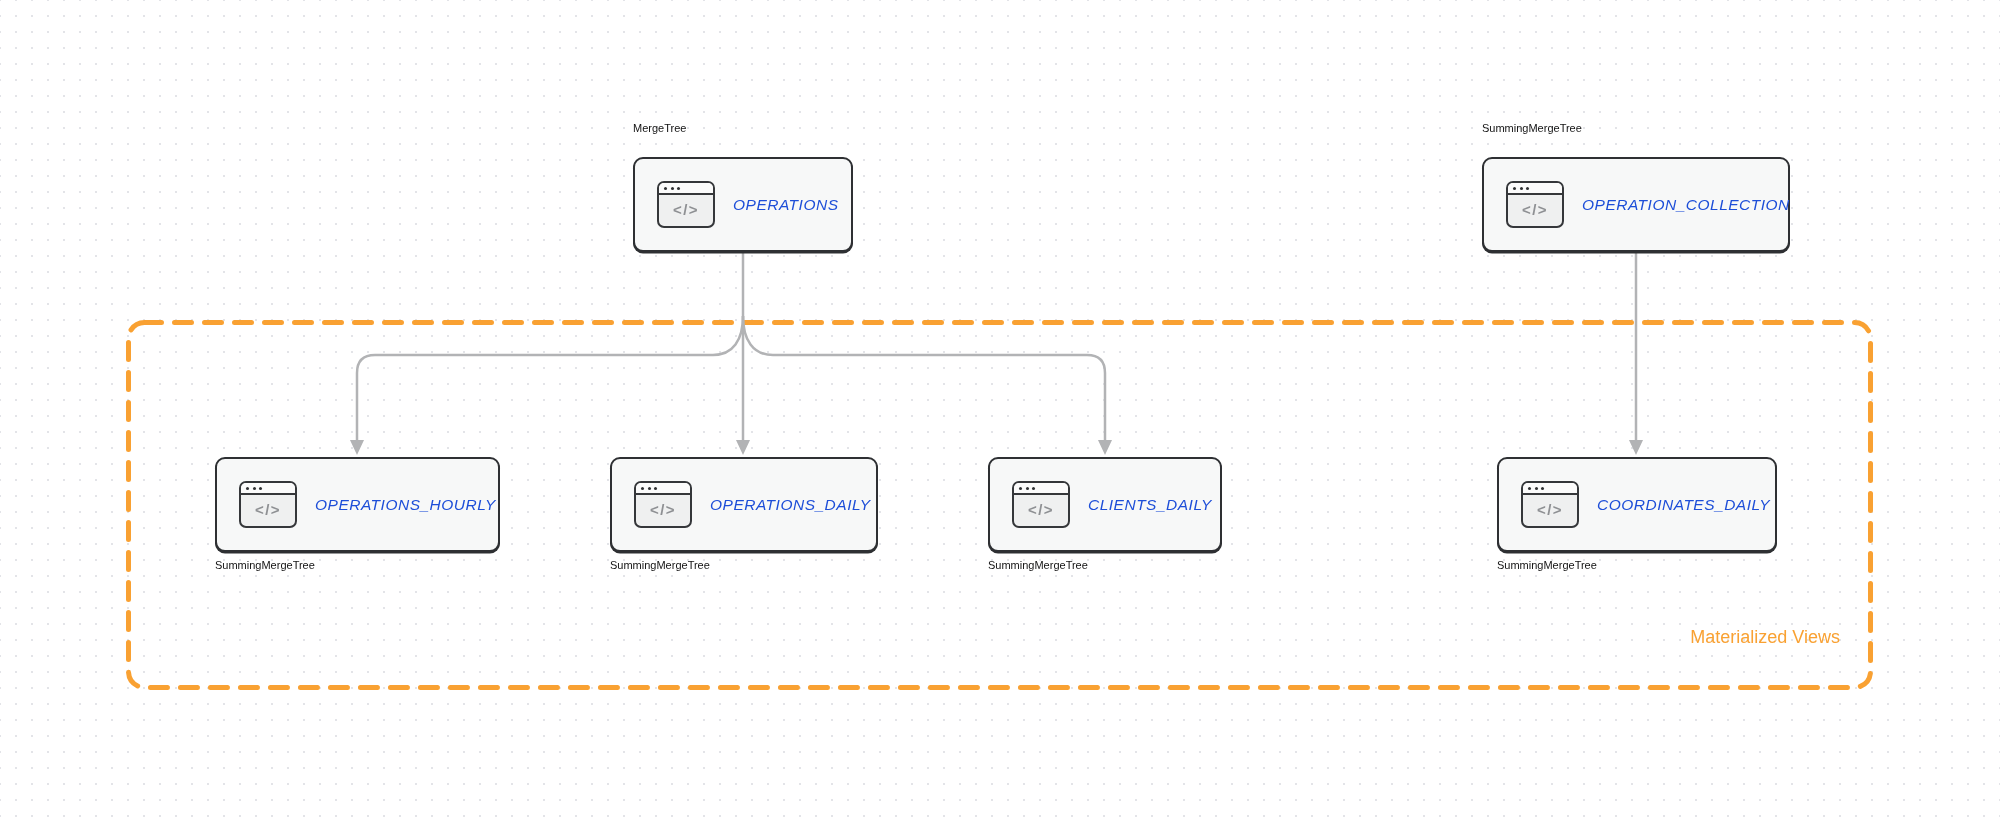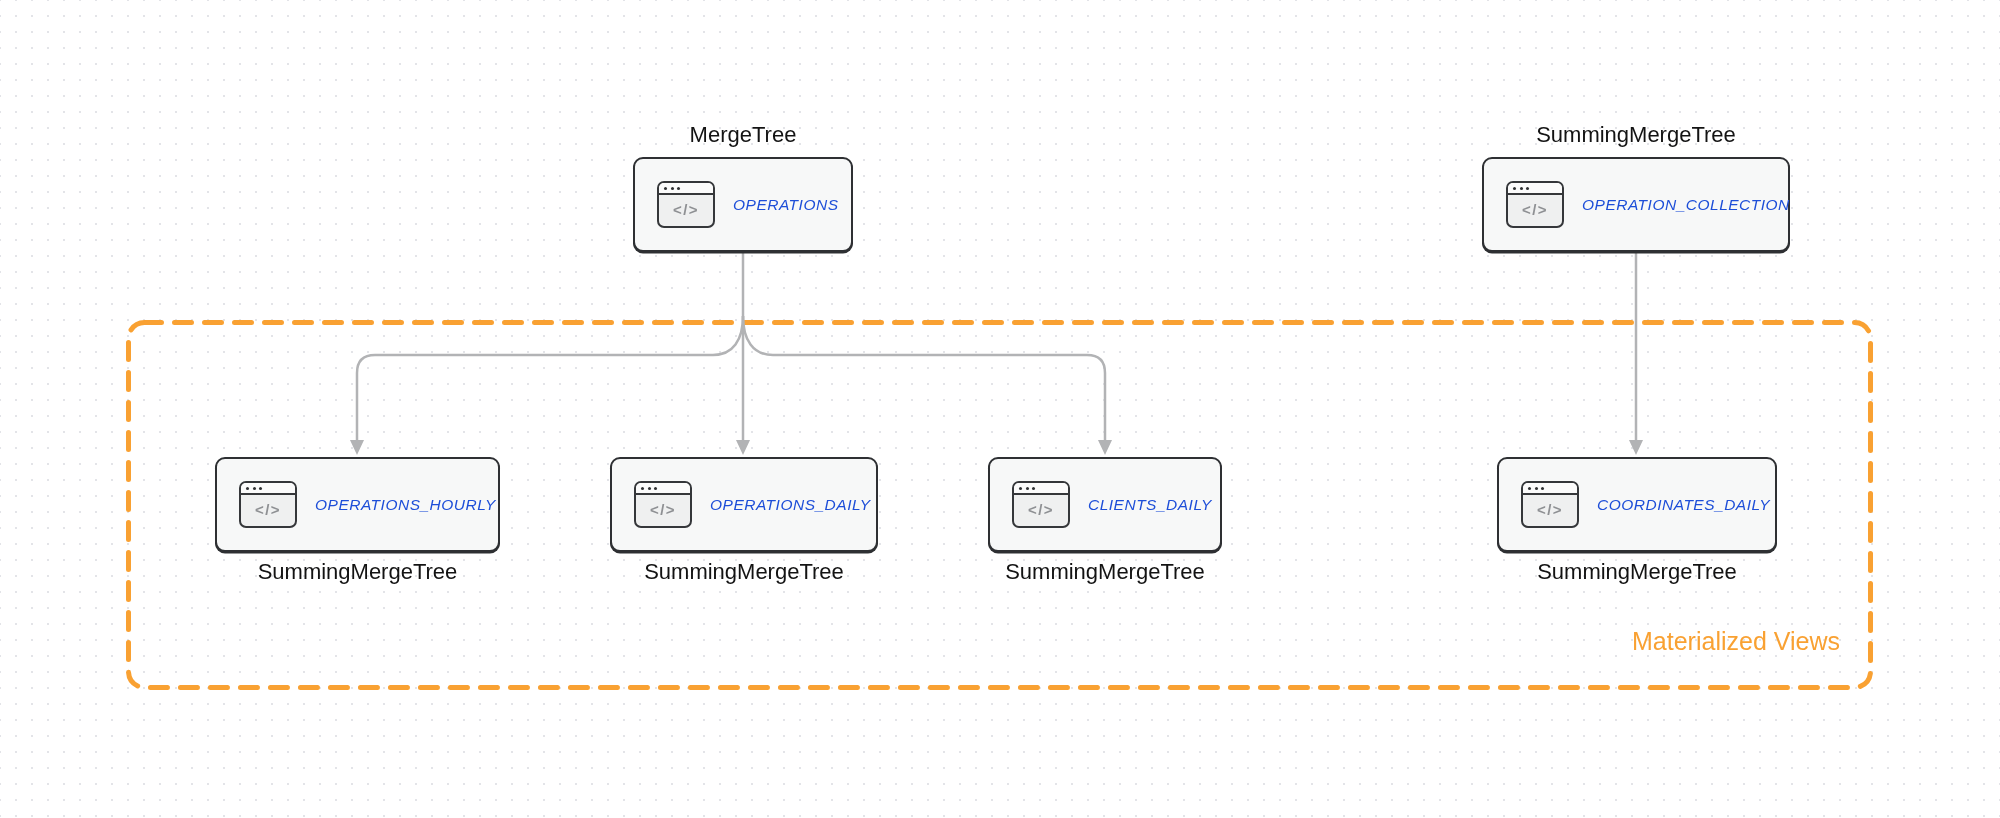--- a/index.html
+++ b/index.html
@@ -82,40 +82,39 @@
     justify-content: center;
     color: #8e9093;
     font-weight: 700;
     font-size: 15px;
     letter-spacing: 1.5px;
   }
 
   
   .engine-label {
     position: absolute;
-    text-align: center;
-    font-size: 22px;
+    font-size: 11px;
     color: #131313;
     white-space: nowrap;
   }
   #engine-operations           { left: 633px;  top: 122px; width: 220px; }
   #engine-operation-collection { left: 1482px; top: 122px; width: 308px; }
   #engine-operations-hourly    { left: 215px;  top: 559px; width: 285px; }
   #engine-operations-daily     { left: 610px;  top: 559px; width: 268px; }
   #engine-clients-daily        { left: 988px;  top: 559px; width: 234px; }
   #engine-coordinates-daily    { left: 1497px; top: 559px; width: 280px; }
 
   
   .group-label {
     position: absolute;
     left: 1530px;
     top: 627px;
     width: 310px;
     text-align: right;
-    font-size: 25px;
+    font-size: 18px;
     font-weight: 500;
     color: #f9a132;
     white-space: nowrap;
   }
 </style>
 </head>
 <body>
 
 <div class="canvas">
 

